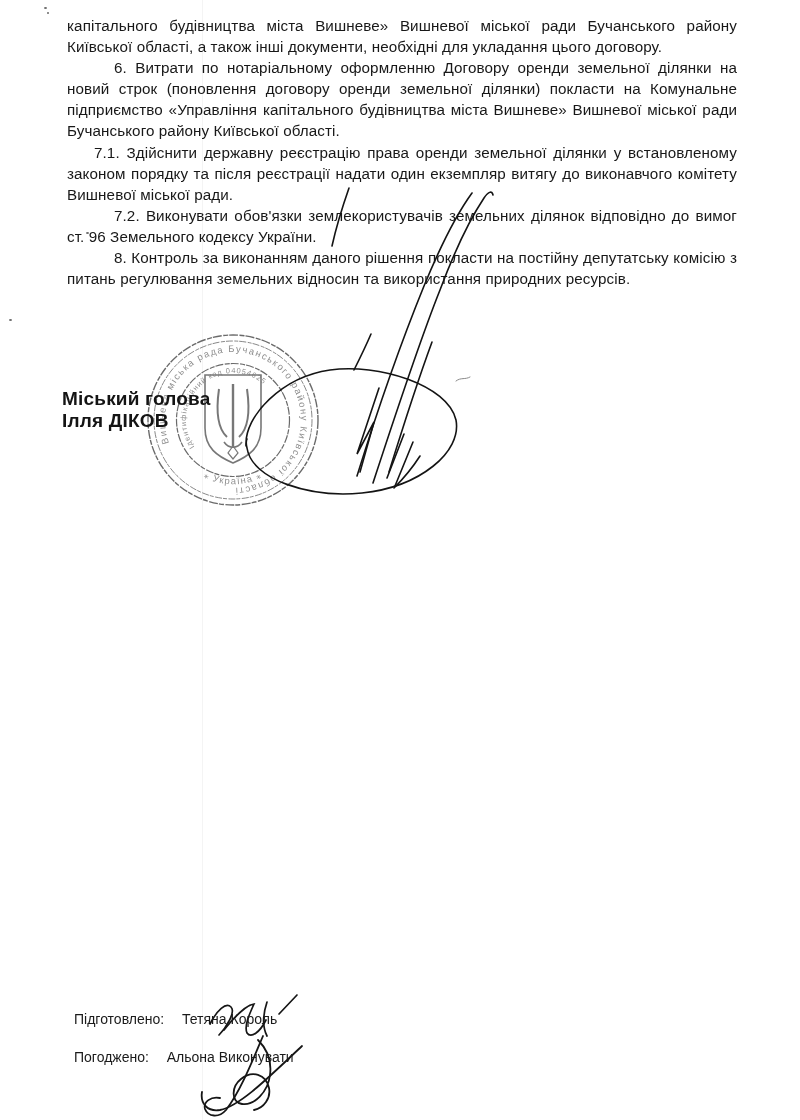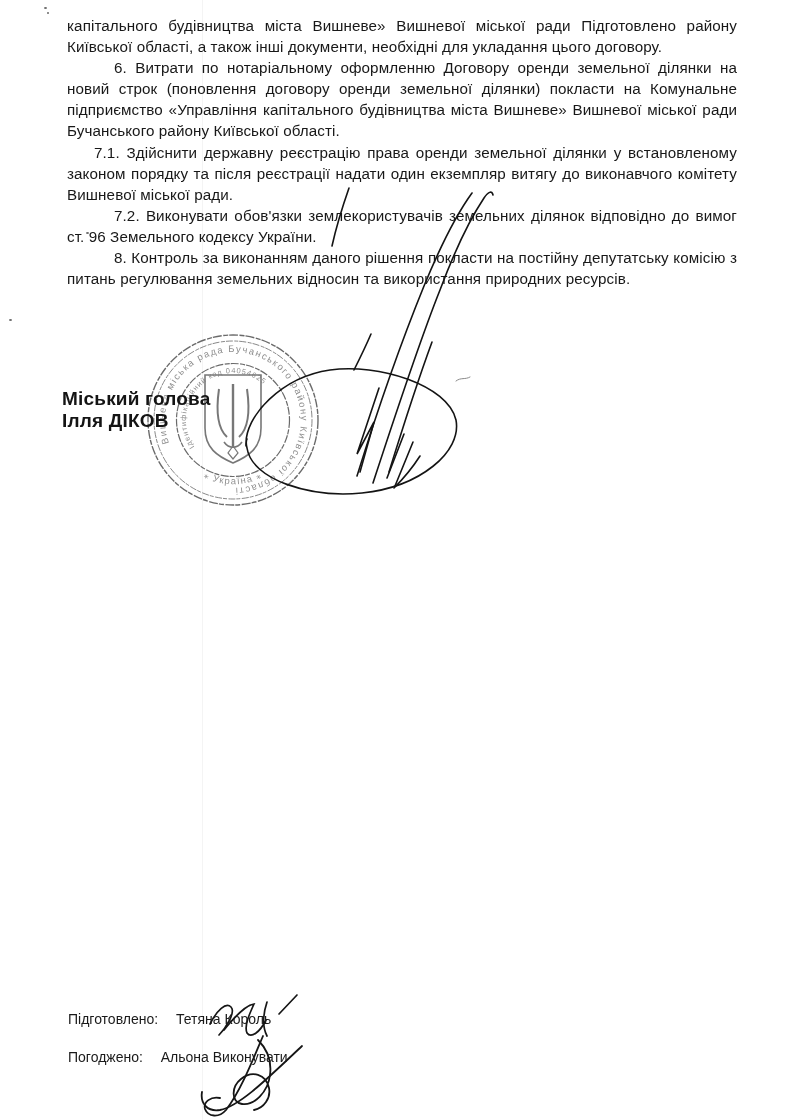--- a/index.html
+++ b/index.html
@@ -33,42 +33,42 @@
   
   .sigrow {
     position: absolute; left: 62px; right: 63px; top: 388px;
     display: flex; justify-content: space-between;
     font-size: 19px; font-weight: bold; color: #141414;
     letter-spacing: 0.2px;
     flex-direction: column;
   }
 
   
-  .approval { position: absolute; left: 68px; font-size: 14px; color: #1a1a1a; }
+  .approval { position: absolute; left: 74px; font-size: 14px; color: #1a1a1a; }
   .approval .label { display: inline-block; }
   .approval .name { display: inline-block; margin-left: 14px; }
   .approval-1 { top: 1011px; }
   .approval-2 { top: 1049px; }
 
   svg.overlay { position: absolute; inset: 0; pointer-events: none; }
   .stamp-text { fill: #5d5d5d; opacity: 0.85; }
 </style>
 </head>
 <body>
 
 <div class="page">
 
   <div class="scanline"></div>
   <div class="speck" style="left:44px;top:7px;width:3px;height:2px;"></div>
   <div class="speck" style="left:47px;top:12px;width:2px;height:2px;"></div>
   <div class="speck" style="left:9px;top:319px;width:3px;height:2px;"></div>
   <div class="speck" style="left:86px;top:232px;width:3px;height:2px;"></div>
 
   <div class="textcol">
-    <p class="para">капітального будівництва міста Вишневе» Вишневої міської ради Підготовлено району Київської області, а також інші документи, необхідні для укладання цього договору.</p>
+    <p class="para">капітального будівництва міста Вишневе» Вишневої міської ради Бучанського району Київської області, а також інші документи, необхідні для укладання цього договору.</p>
     <p class="para indent">6. Витрати по нотаріальному оформленню Договору оренди земельної ділянки на новий строк (поновлення договору оренди земельної ділянки) покласти на Комунальне підприємство «Управління капітального будівництва міста Вишневе» Вишневої міської ради Бучанського району Київської області.</p>
     <p class="para indent-sm">7.1. Здійснити державну реєстрацію права оренди земельної ділянки у встановленому законом порядку та після реєстрації надати один екземпляр витягу до виконавчого комітету Вишневої міської ради.</p>
     <p class="para indent">7.2. Виконувати обов'язки землекористувачів земельних ділянок відповідно до вимог ст. 96 Земельного кодексу України.</p>
     <p class="para indent">8. Контроль за виконанням даного рішення покласти на постійну депутатську комісію з питань регулювання земельних відносин та використання природних ресурсів.</p>
   </div>
 
   <svg class="overlay" width="800" height="1120" viewBox="0 0 800 1120">
 
     <g stroke="#4a4a4a" fill="none" opacity="0.82">
       <circle cx="233" cy="420" r="85" stroke-width="1.4" stroke-dasharray="9 1.5 5 1"></circle>

